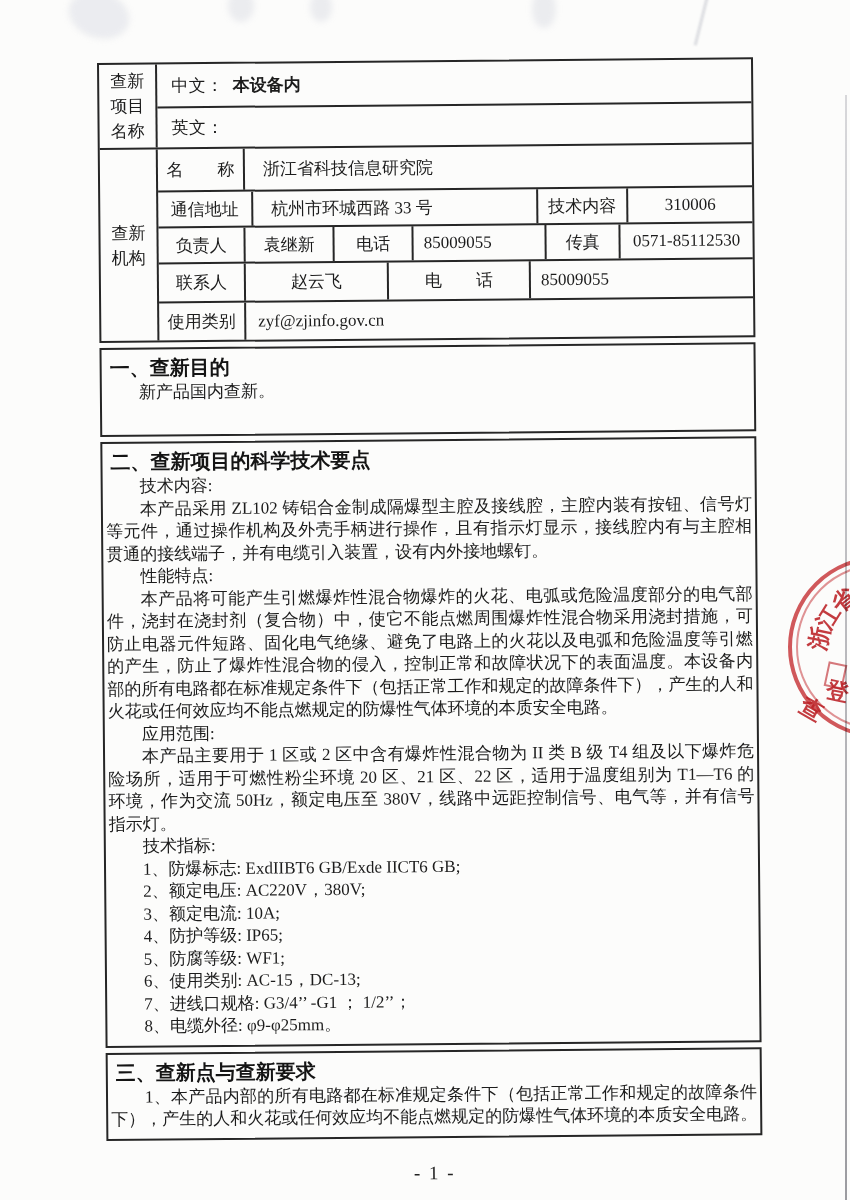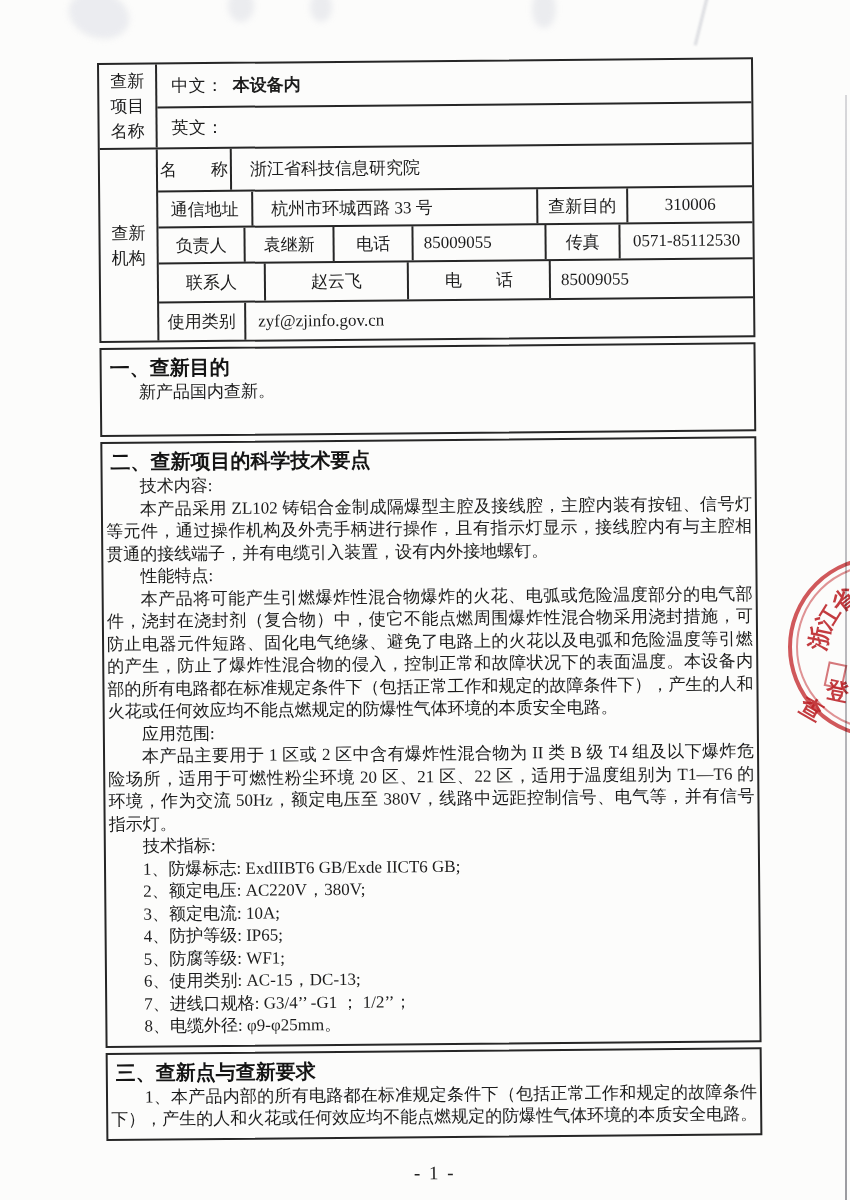--- a/index.html
+++ b/index.html
@@ -104,42 +104,42 @@
       </div>
 
       <div class="ht-band">
         <div class="cA" id="orgLabel">
             <div class="cAl">查新</div>
             <div class="cAl">机构</div>
           </div>
         <div class="ht-col">
 
           <div class="row h41">
-            <div class="cell center" style="width:74px">名　　称</div>
+            <div class="cell center" style="width:87px">名　　称</div>
             <div class="cell grow" style="padding-left:18px">浙江省科技信息研究院</div>
           </div>
 
           <div class="row h34">
             <div class="cell center" style="width:95px">通信地址</div>
             <div class="cell" style="width:285px;padding-left:18px">杭州市环城西路 33 号</div>
-            <div class="cell center" style="width:90px">查新目的</div>
+            <div class="cell center" style="width:90px">技术内容</div>
             <div class="cell grow center">310006</div>
           </div>
 
           <div class="row h34">
             <div class="cell center" style="width:87px">负责人</div>
             <div class="cell center" style="width:89px">袁继新</div>
             <div class="cell center" style="width:79px">电话</div>
             <div class="cell padS" style="width:133px">85009055</div>
             <div class="cell center" style="width:74px">传真</div>
             <div class="cell grow center">0571-85112530</div>
           </div>
 
           <div class="row h37">
-            <div class="cell center" style="width:107px">联系人</div>
+            <div class="cell center" style="width:87px">联系人</div>
             <div class="cell center" style="width:143px">赵云飞</div>
             <div class="cell center" style="width:142px">电　　话</div>
             <div class="cell grow padS">85009055</div>
           </div>
 
           <div class="row h37">
             <div class="cell center" style="width:87px">使用类别</div>
             <div class="cell grow" style="padding-left:12px">zyf@zjinfo.gov.cn</div>
           </div>
 

